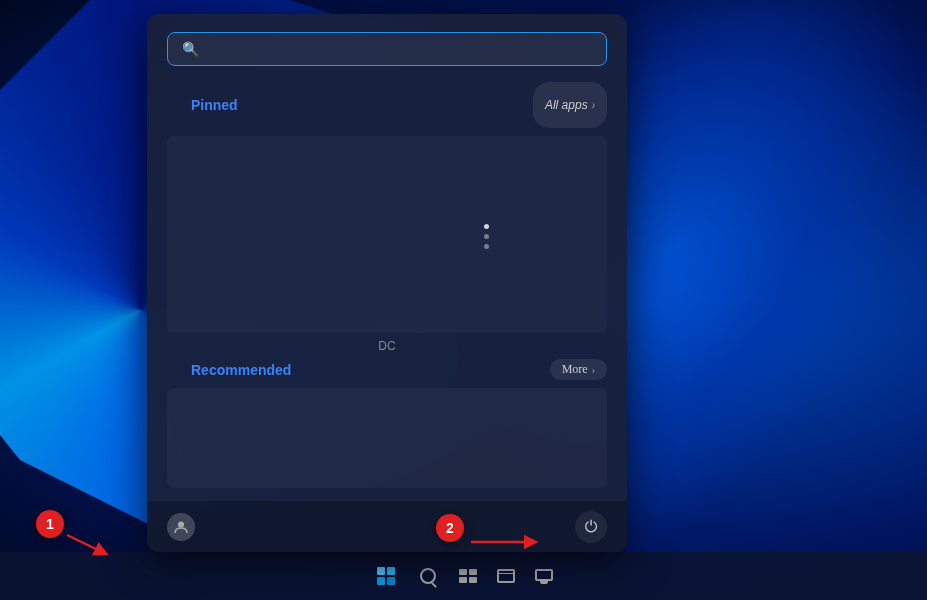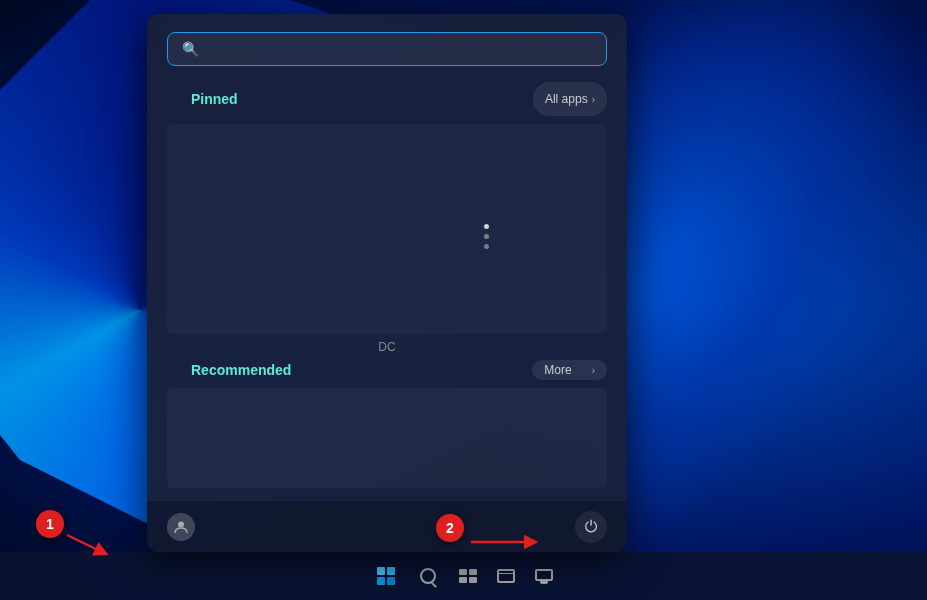--- a/index.html
+++ b/index.html
@@ -197,50 +197,52 @@
 
     
     .section-header {
       display: flex;
       align-items: center;
       justify-content: space-between;
       padding: 4px 20px 8px;
     }
 
     .section-title {
-      color: #5eead4;
+      color: #3b82f6;
       font-size: 14px;
       font-weight: 600;
       padding-left: 24px;
     }
 
     .all-apps-btn {
       background: rgba(255,255,255,0.08);
       border: none;
       border-radius: 16px;
       color: #ccc;
       font-size: 12px;
-      padding: 10px 12px;
+      padding: 16px 12px;
       cursor: pointer;
       display: flex;
       align-items: center;
       gap: 4px;
+      font-style: italic;
     }
 
     .more-btn {
       background: rgba(255,255,255,0.08);
       border: none;
       border-radius: 16px;
       color: #ccc;
       font-size: 12px;
       padding: 3px 12px;
       cursor: pointer;
       display: flex;
       align-items: center;
-      gap: 20px;
+      gap: 4px;
+      font-family: Liberation Serif, serif;
     }
 
     
     .pinned-grid {
       flex: 1;
       margin: 0 20px;
       background: rgba(255,255,255,0.03);
       border-radius: 6px;
       min-height: 160px;
     }

